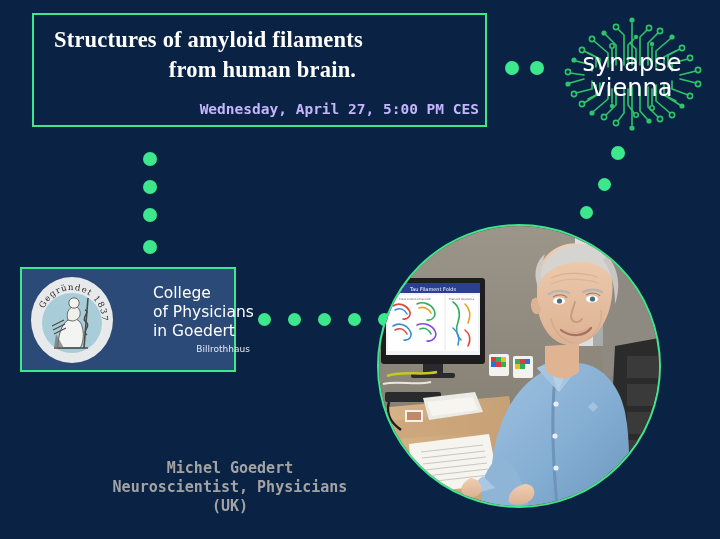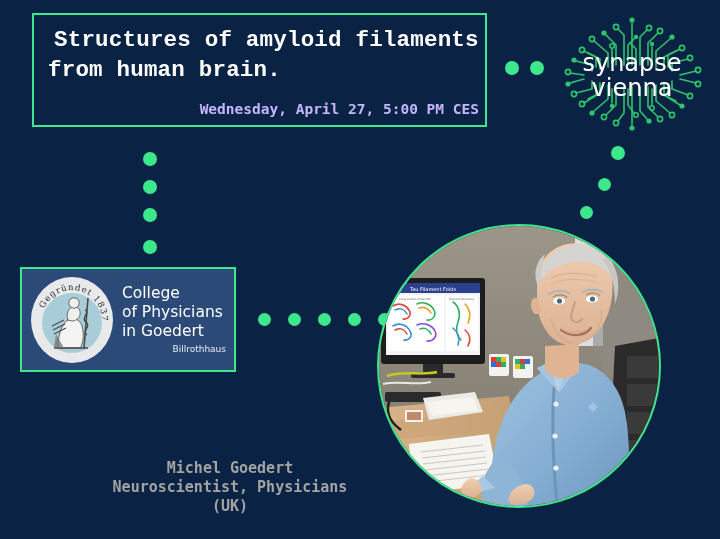--- a/index.html
+++ b/index.html
@@ -27,29 +27,29 @@
     left: 32px;
     top: 13px;
     width: 455px;
     height: 114px;
     border: 2px solid #3ce88b;
     box-sizing: border-box;
     padding: 10px 6px 6px 14px;
   }
   .title-line {
     color: #ffffff;
-    font-family: Liberation Mono, monospace;
+    font-family: Liberation Serif, serif;
     font-size: 22.5px;
     font-weight: bold;
     letter-spacing: 0.2px;
     line-height: 30px;
     white-space: nowrap;
   }
   .title-line.l1 { text-align: left; padding-left: 6px; }
-  .title-line.l2 { text-align: left; padding-right: 2px; }
+  .title-line.l2 { text-align: center; padding-right: 2px; }
   #title-date {
     color: #c4b5fd;
     font-family: "DejaVu Sans Mono", monospace;
     font-size: 14.5px;
     font-weight: bold;
     text-align: right;
     padding-right: 0px;
     margin-top: 16px;
     white-space: nowrap;
     overflow: hidden;
@@ -113,20 +113,21 @@
     padding-left: 6px;
     padding-right: 4px;
     color: #ffffff;
     font-family: "DejaVu Sans", sans-serif;
   }
   .college-line {
     font-size: 15.5px;
     line-height: 19px;
     color: #ffffff;
     white-space: nowrap;
+    margin-left: 31px;
   }
   #college-sub {
     font-size: 9px;
     line-height: 13px;
     color: #e6ecf5;
     text-align: right;
     padding-right: 4px;
     margin-top: 2px;
   }
 

